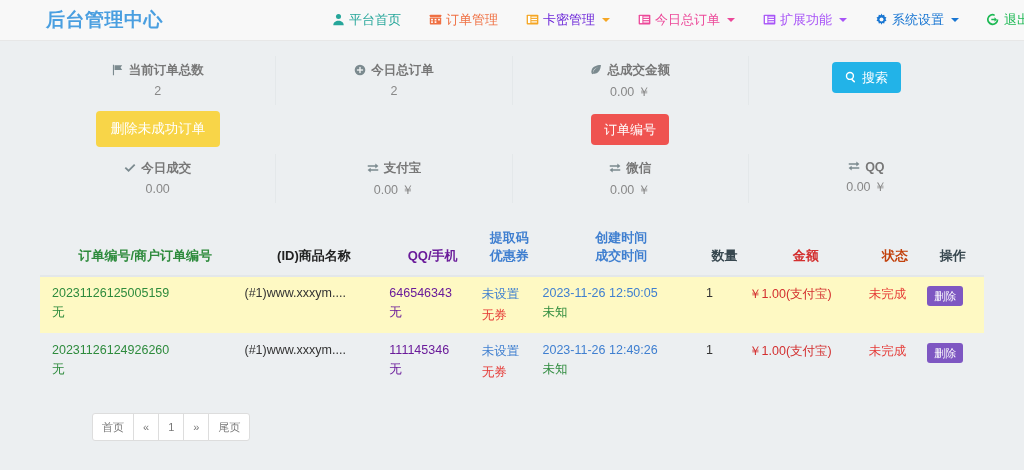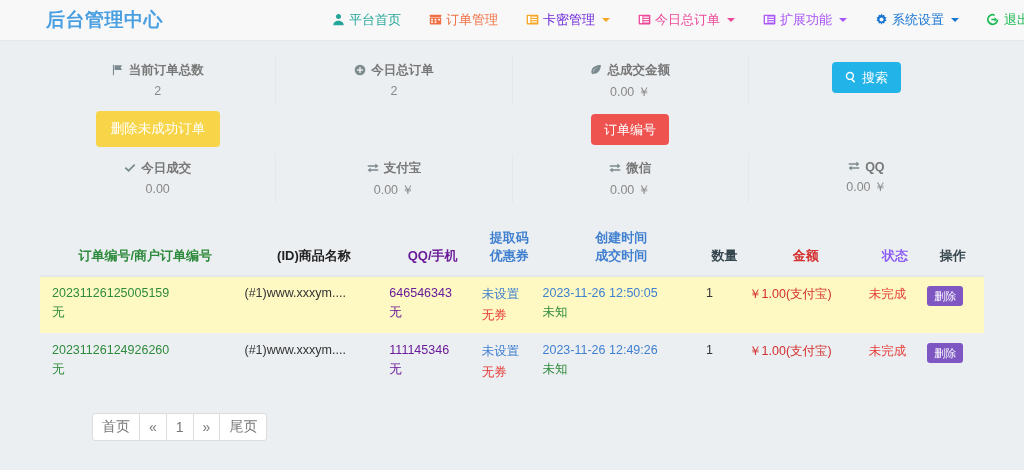--- a/index.html
+++ b/index.html
@@ -84,21 +84,21 @@
     font-size:11px; padding:4px 7px; cursor:pointer; font-family:inherit; line-height:1.1;
   }
   .cell-pad{ padding-left:12px; }
 
   
   .pager{ display:flex; margin:22px 0 0 52px; }
   .pager a{
     display:flex; align-items:center; justify-content:center;
     min-width:26px; height:28px; padding:0 9px;
     background:#fff; border:1px solid #ddd; margin-left:-1px;
-    color:#777; font-size:14px; text-decoration:none; cursor:pointer;
+    color:#777; font-size:11px; text-decoration:none; cursor:pointer;
   }
   .pager a:first-child{ margin-left:0; border-radius:3px 0 0 3px; }
   .pager a:last-child{ border-radius:0 3px 3px 0; }
 </style>
 </head>
 <body>
 
 <div class="navbar">
   <div class="brand">后台管理中心</div>
   <div class="nav-items">
@@ -285,21 +285,21 @@
           <th style="color: rgb(63, 127, 208);">
             <span class="sub">创建时间</span>
             <span class="sub">成交时间</span>
           </th>
           <th style="color: rgb(55, 71, 79);">
             <span class="sub">数量</span>
           </th>
           <th style="color: rgb(211, 47, 47);">
             <span class="sub">金额</span>
           </th>
-          <th style="color: #8b5cf6;">
+          <th style="color: #c2410c;">
             <span class="sub">状态</span>
           </th>
           <th style="color: rgb(55, 71, 79);">
             <span class="sub">操作</span>
           </th>
         </tr>
     </thead>
     <tbody>
         <tr class="odd">
           <td class="cell-pad"><span style="color: rgb(46, 139, 61);">20231126125005159</span><span class="l2" style="color: rgb(46, 139, 61);">无</span></td>

